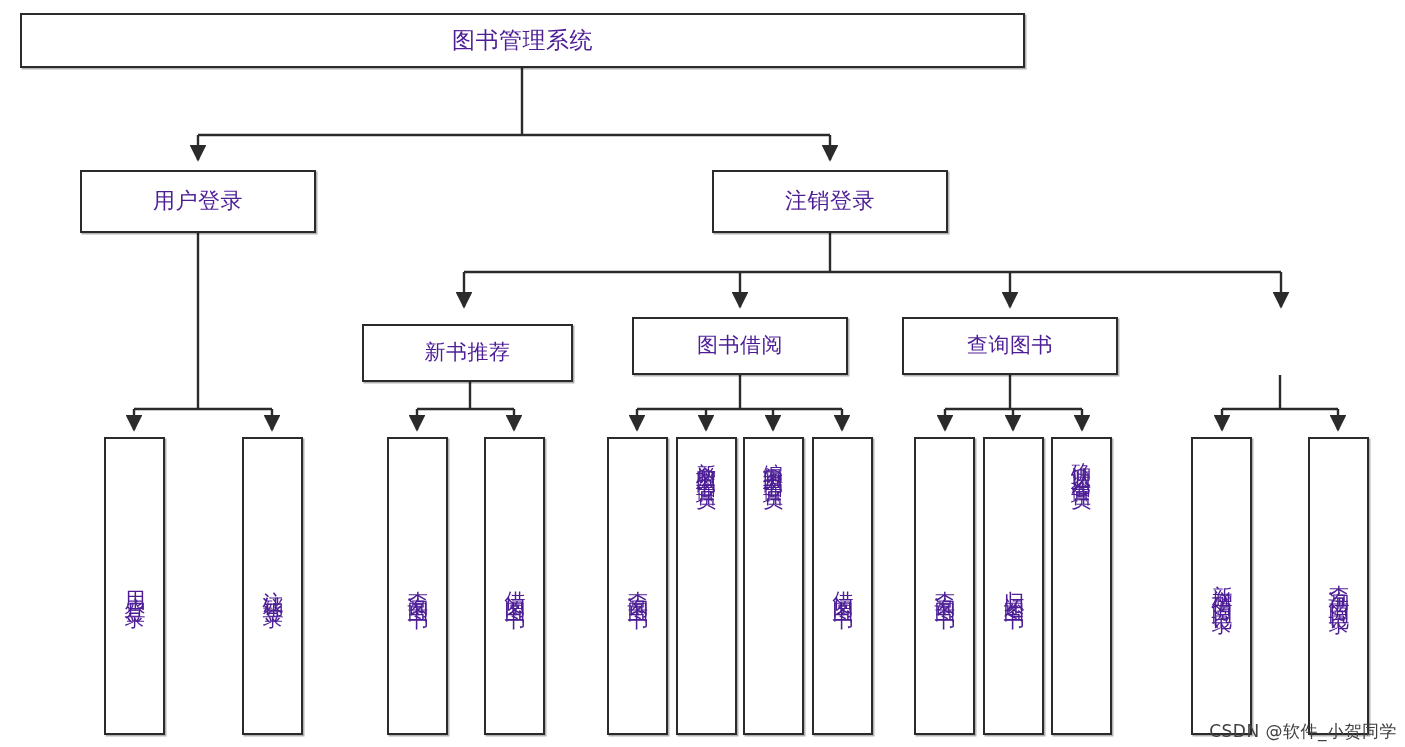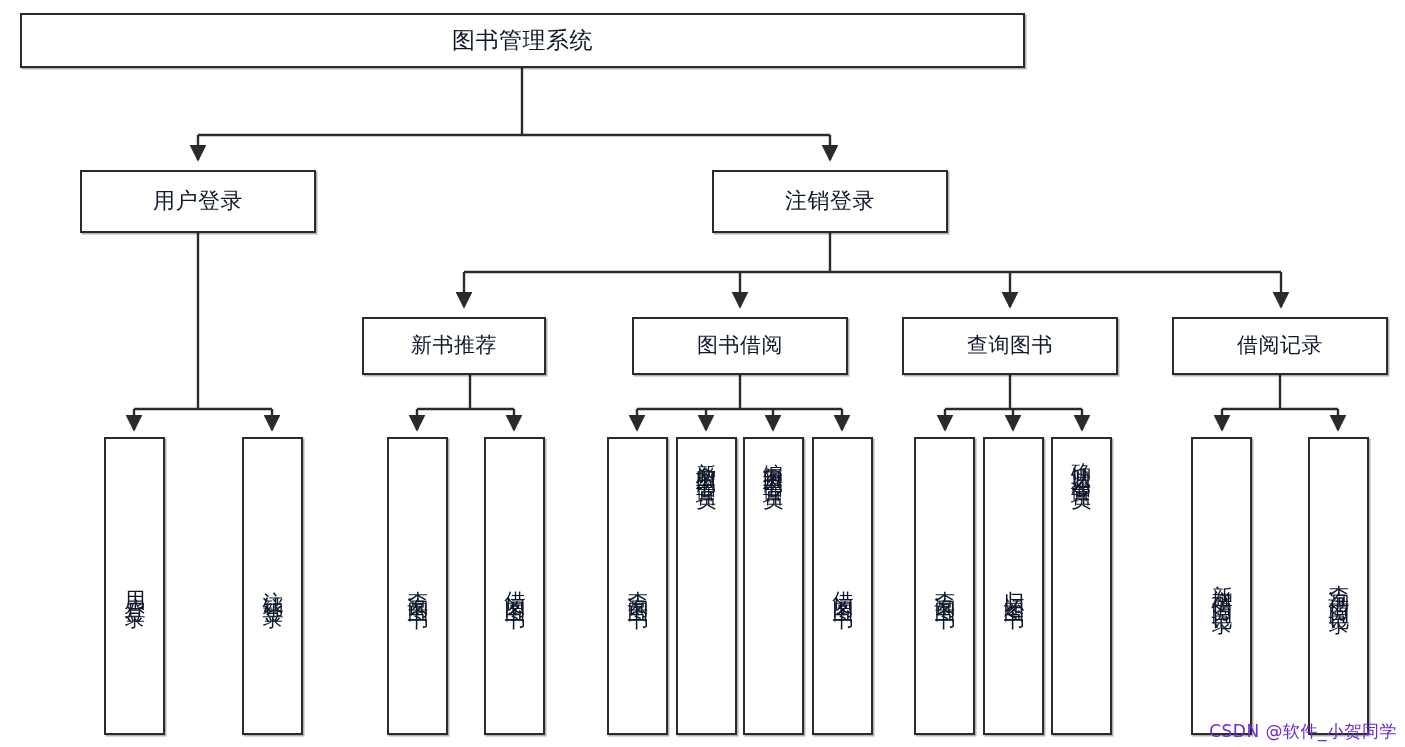--- a/index.html
+++ b/index.html
@@ -35,21 +35,21 @@
     display: flex;
     align-items: center;
     justify-content: center;
     color: #1a1a1a;
   }
   .node-label {
     display: block;
     text-align: center;
     line-height: 1.22;
     letter-spacing: 0.5px;
-    color: #0f172a;
+    color: #4c1d95;
     white-space: nowrap;
   }
   
   .node.horiz .node-label {
     writing-mode: horizontal-tb;
   }
   .node.root .node-label { font-size: 23px; }
   .node.lvl2 .node-label { font-size: 22px; }
   .node.lvl3 .node-label { font-size: 21px; }
   
@@ -75,21 +75,21 @@
   }
   .node.vert.mid-text {
     align-items: center;
     padding-top: 0;
   }
   #watermark {
     position: absolute;
     right: 8px;
     bottom: 4px;
     font-size: 17px;
-    color: #6d28d9;
+    color: #404040;
     letter-spacing: 0.5px;
     font-family: "DejaVu Sans", "Liberation Sans", sans-serif;
     user-select: none;
   }
 </style>
 </head>
 <body>
 
 <div id="diagram-root">
 
@@ -147,32 +147,29 @@
     <span class="node-label">图书管理系统</span>
   </div>
 
   <div class="node horiz lvl2" style="left:80px; top:170px; width:236px; height:63px;">
     <span class="node-label">用户登录</span>
   </div>
   <div class="node horiz lvl2" style="left:712px; top:170px; width:236px; height:63px;">
     <span class="node-label">注销登录</span>
   </div>
 
-  <div class="node horiz lvl3" style="left:362px; top:317px; width:184px; height:58px;">
+  <div class="node horiz lvl3" style="left:362px; top:324px; width:211px; height:58px;">
     <span class="node-label">新书推荐</span>
   </div>
   <div class="node horiz lvl3" style="left:632px; top:317px; width:216px; height:58px;">
     <span class="node-label">图书借阅</span>
   </div>
   <div class="node horiz lvl3" style="left:902px; top:317px; width:216px; height:58px;">
     <span class="node-label">查询图书</span>
   </div>
-  <div class="node horiz lvl3" style="left:1172px; top:317px; width:216px; height:58px;">
-    <span class="node-label">借阅记录</span>
-  </div>
 
   <div class="node vert mid-text" style="left:104px; top:437px; width:61px; height:298px;">
     <span class="node-label">用户登录</span>
   </div>
   <div class="node vert mid-text" style="left:242px; top:437px; width:61px; height:298px;">
     <span class="node-label">注销登录</span>
   </div>
 
   <div class="node vert mid-text" style="left:387px; top:437px; width:61px; height:298px;">
     <span class="node-label">查询图书</span>

